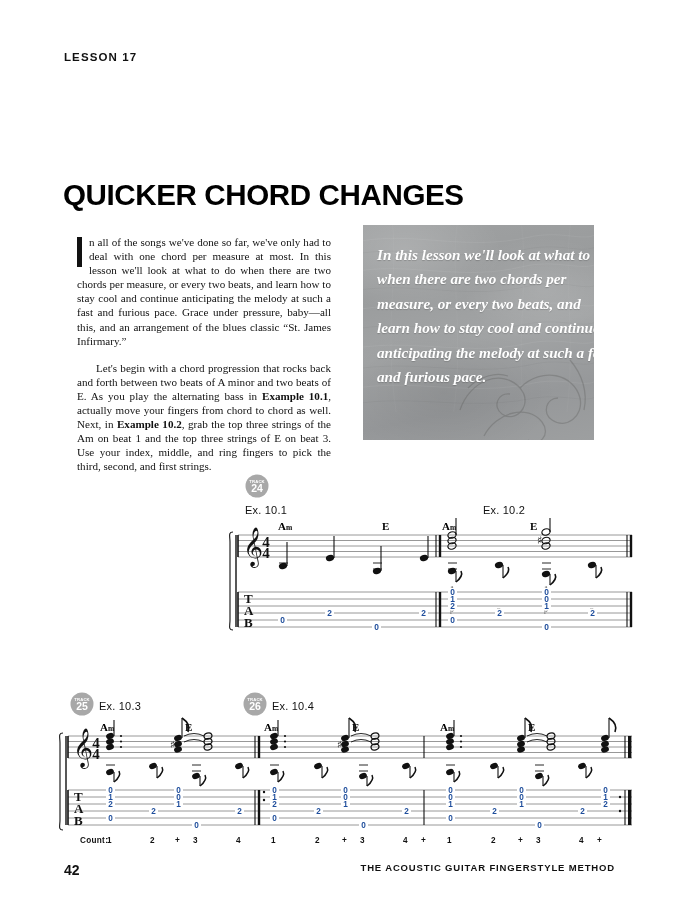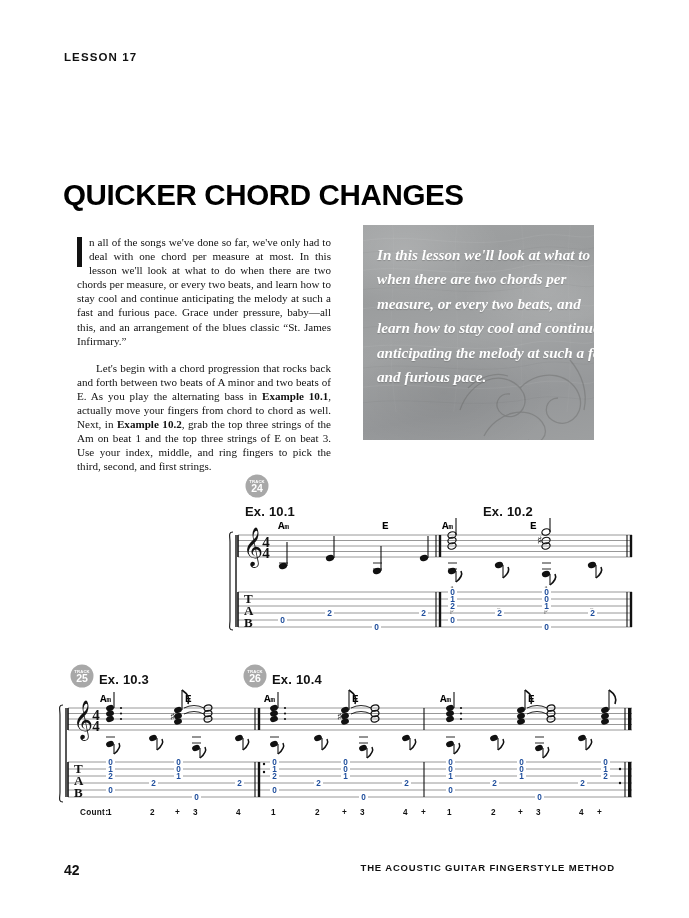--- a/index.html
+++ b/index.html
@@ -54,31 +54,31 @@
     position:absolute;left:14px;top:18px;width:240px;
     font-family:"Liberation Serif",serif;
     font-style:italic;font-weight:bold;
     font-size:15.2px;line-height:24.4px;color:#ffffff;
     text-shadow:0 1px 1px rgba(0,0,0,.18);
   }
 
   
   .system{position:absolute;}
   #system-1{left:0;top:470px;width:689px;height:185px;}
-  #system-2{left:0;top:660px;width:689px;height:170px;}
+  #system-2{left:0;top:688px;width:689px;height:170px;}
 
   .track-badge{position:absolute;width:24px;height:24px;}
   .ex-label{
     position:absolute;
     font-family:"Liberation Sans",sans-serif;
-    font-weight:bold;font-size:13px;color:#111;letter-spacing:.2px;
+    font-weight:normal;font-size:11px;color:#111;letter-spacing:.2px;
   }
   .chord{
     position:absolute;
-    font-family:Liberation Mono, monospace;
+    font-family:Liberation Serif, serif;
     font-weight:bold;font-size:11px;color:#000;
   }
   .chord sub{font-size:7.5px;font-weight:bold;vertical-align:baseline;}
   .count-label{
     position:absolute;
     font-family:"Liberation Sans",sans-serif;
     font-weight:bold;font-size:8.2px;color:#111;letter-spacing:.3px;
   }
 
   

